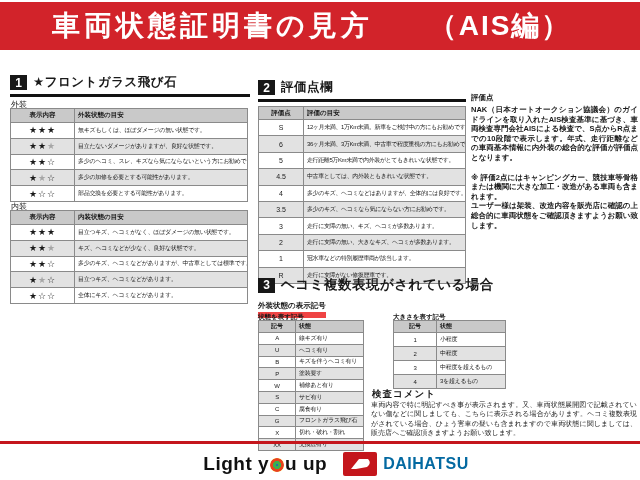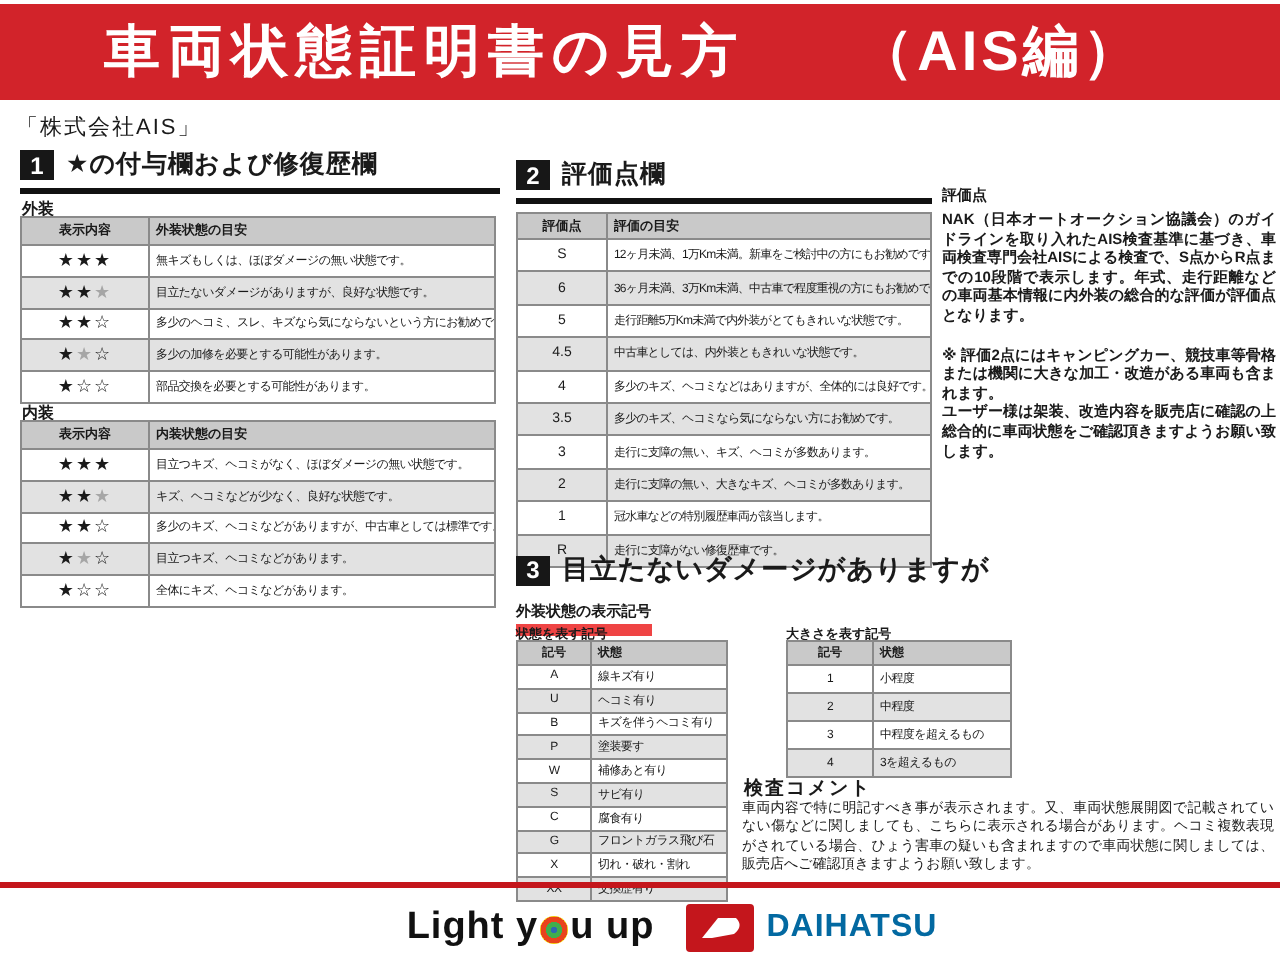--- a/index.html
+++ b/index.html
@@ -15,21 +15,21 @@
   .company{top:56px;left:8px;font-size:11px;letter-spacing:1px;}
 
   
   .sechead{display:flex;align-items:center;border-bottom:3px solid #111;padding-bottom:3px;}
   .numbox{background:#171717;color:#fff;font-weight:bold;font-size:12px;width:17px;height:15px;
           display:flex;align-items:center;justify-content:center;flex:0 0 17px;}
   .sectitle{font-weight:bold;font-size:12.5px;margin-left:6px;letter-spacing:0.5px;white-space:nowrap;}
   .sechead.nounder{border-bottom:none;padding-bottom:0;}
   .s3title{font-weight:bold;font-size:13.5px;margin-left:6px;letter-spacing:0.5px;white-space:nowrap;}
 
-  .minilabel{font-weight:bold;font-size:8px;}
+  .minilabel{font-weight:normal;font-size:8px;}
   .sublabel{font-weight:bold;font-size:7.5px;border-bottom:6px solid #ef4444;padding-bottom:1px;}
   .tlabel{font-weight:bold;font-size:6.5px;}
 
   
   table{border-collapse:collapse;table-layout:fixed;}
   td,th{border:1px solid #8a8a8a;padding:0 3px;overflow:hidden;white-space:nowrap;}
   th{background:#c9c9c9;font-weight:bold;}
   tr.alt td{background:#e2e2e2;}
 
   .startbl{width:238px;}
@@ -74,25 +74,24 @@
 </head>
 <body>
 
 <div class="page">
 
   <div class="abs hdr">
     <span class="t1">車両状態証明書の見方</span>
     <span class="t2">（AIS編）</span>
   </div>
 
-  <div class="abs company">「株式会社AIS」</div>
 
   <div class="abs sechead" style="top:74px;left:10px;width:240px;">
     <span class="numbox">1</span>
-    <span class="sectitle">★の付与欄および修復歴欄</span>
+    <span class="sectitle">★フロントガラス飛び石</span>
   </div>
 
   <div class="abs minilabel" style="top:99px;left:11px;">外装</div>
 
   <table class="abs startbl" style="top:108px;left:10px;">
     <tbody>
         <tr>
       <th class="c1">表示内容</th>
       <th>外装状態の目安</th>
     </tr>
@@ -206,21 +205,21 @@
 
   <div class="abs note">
     <div class="notetitle">評価点</div>
     <div class="notebody">NAK（日本オートオークション協議会）のガイドラインを取り入れたAIS検査基準に基づき、車両検査専門会社AISによる検査で、S点からR点までの10段階で表示します。年式、走行距離などの車両基本情報に内外装の総合的な評価が評価点となります。</div>
     <div class="notebody note2">※ 評価2点にはキャンピングカー、競技車等骨格または機関に大きな加工・改造がある車両も含まれます。</div>
     <div class="notebody">ユーザー様は架装、改造内容を販売店に確認の上総合的に車両状態をご確認頂きますようお願い致します。</div>
   </div>
 
   <div class="abs sechead nounder" style="top:276px;left:258px;">
     <span class="numbox">3</span>
-    <span class="s3title">目立たないダメージがありますが</span>
+    <span class="s3title">ヘコミ複数表現がされている場合</span>
   </div>
 
   <div class="abs sublabel" style="top:301px;left:258px;">外装状態の表示記号</div>
 
   <div class="abs tlabel" style="top:313px;left:258px;">状態を表す記号</div>
   <table class="abs symtbl statetbl" style="top:320px;left:258px;">
     <tbody>
         <tr>
       <th class="c1">記号</th>
       <th>状態</th>

